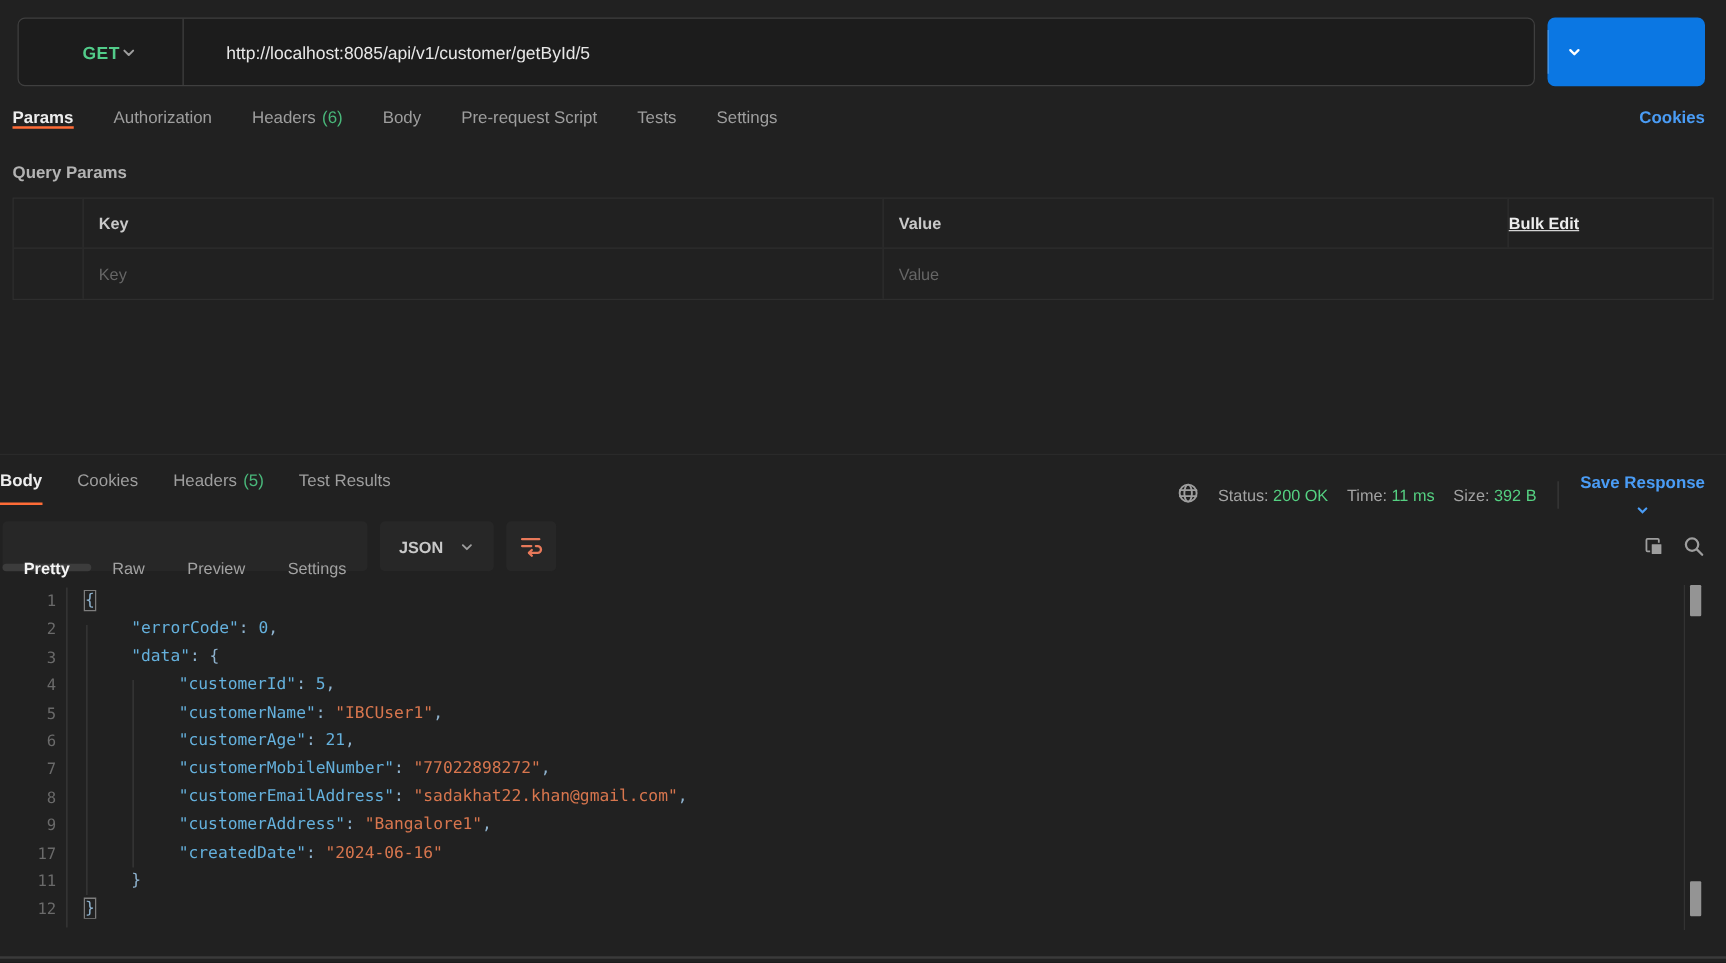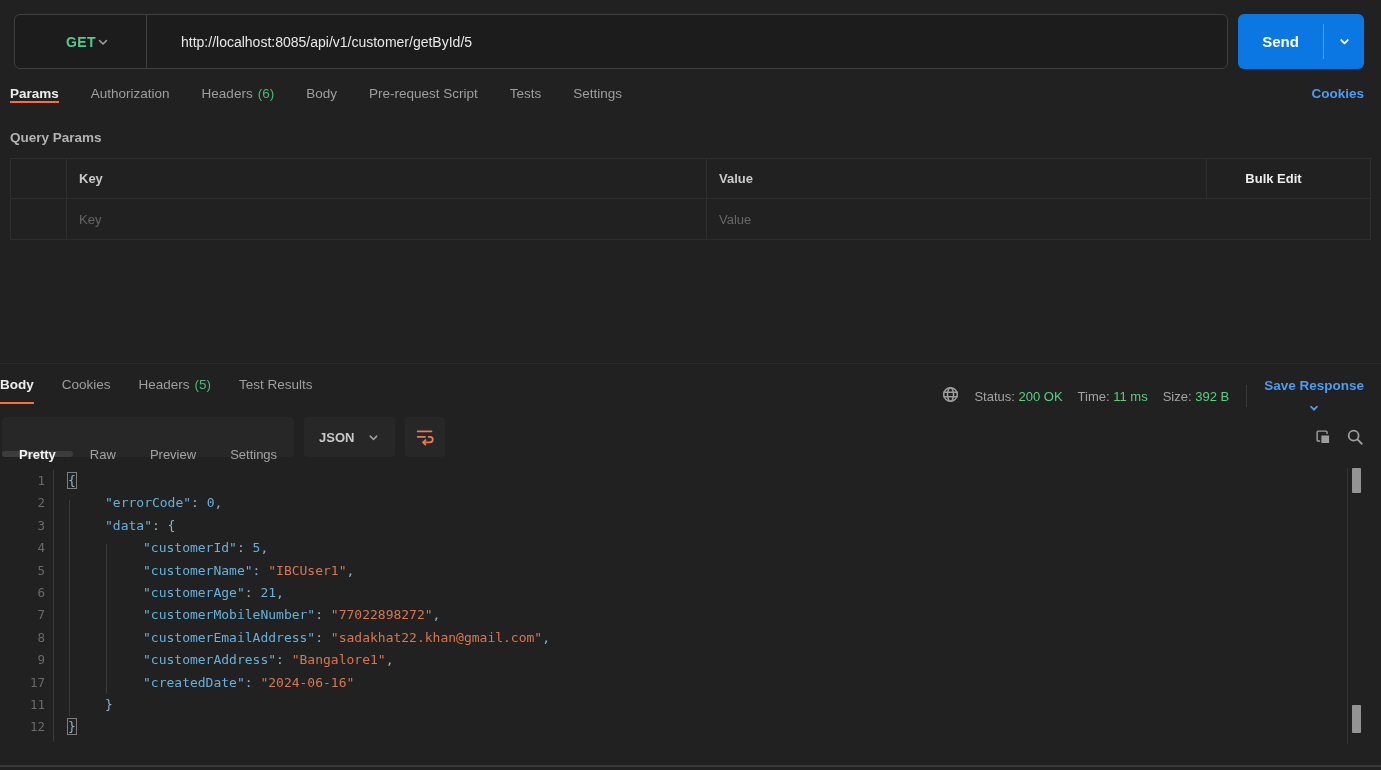--- a/index.html
+++ b/index.html
@@ -43,21 +43,21 @@
   .tab.active { color:#ededed; font-weight:700; border-bottom-color:var(--accent_orange); }
   .tab .count { color:var(--count_green); margin-left:5px; }
   .spacer { flex:1; }
   .link { color:var(--link_blue); font-weight:700; font-size:13.5px; cursor:pointer; }
 
   
   .qp-title { position:absolute; top:130px; left:10px; font-size:13.5px; font-weight:700; color:#b3b3b3; }
   .qp-table { position:absolute; top:158px; left:10px; width:1361px; border:1px solid #2e2e2e; }
   .qp-head { display:grid; grid-template-columns:56px 640px 500px 1fr; height:40px; border-bottom:1px solid #2e2e2e; }
   .qp-head > div { display:flex; align-items:center; border-right:1px solid #2e2e2e; }
-  .qp-head > div:last-child { border-right:none; justify-content:center; }
+  .qp-head > div:last-child { border-right:none; justify-content:flex-start;text-decoration:underline; }
   .col-label { color:#c9c9c9; font-size:13px; font-weight:700; padding-left:12px; }
   .bulk-edit { color:#ededed; font-size:13px; font-weight:700; padding-right:30px; cursor:pointer; white-space:nowrap; }
   .qp-row { display:grid; grid-template-columns:56px 640px 1fr; height:40px; }
   .qp-row > div { display:flex; align-items:center; border-right:1px solid #2e2e2e; }
   .qp-row > div:last-child { border-right:none; }
   .qp-input { width:100%; background:transparent; border:none; outline:none; color:#cfcfcf;
     font-size:13px; padding-left:12px; font-family:"Liberation Sans","DejaVu Sans",sans-serif; }
   .qp-input::placeholder { color:#666; }
 
   
@@ -124,21 +124,20 @@
         <span>
           <svg class="ic" width="14" height="14" viewBox="0 0 14 14">
               <polyline points="3.5,5.5 7,9 10.5,5.5"></polyline>
             </svg>
         </span>
       </div>
       <div class="url-sep"></div>
       <input class="url-input" type="text" value="http://localhost:8085/api/v1/customer/getById/5" style="">
     </div>
     <button class="send-btn">
-      <span class="send-label">Send</span>
       <span class="send-split"></span>
       <span class="send-caret">
         <svg width="13" height="13" viewBox="0 0 14 14" style="stroke:#fff;fill:none;stroke-width:2;stroke-linecap:round;stroke-linejoin:round">
             <polyline points="3.5,5.5 7,9 10.5,5.5"></polyline>
           </svg>
       </span>
     </button>
   </div>
 
   <div class="req-tabs">

